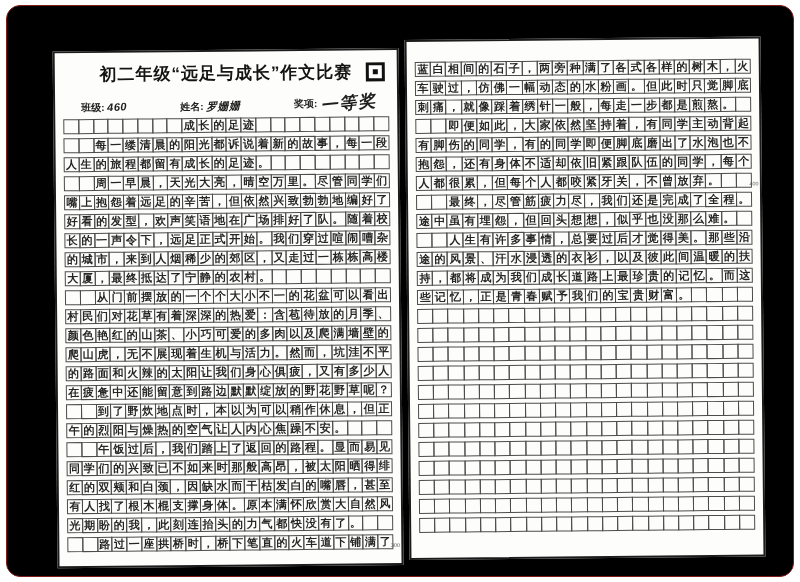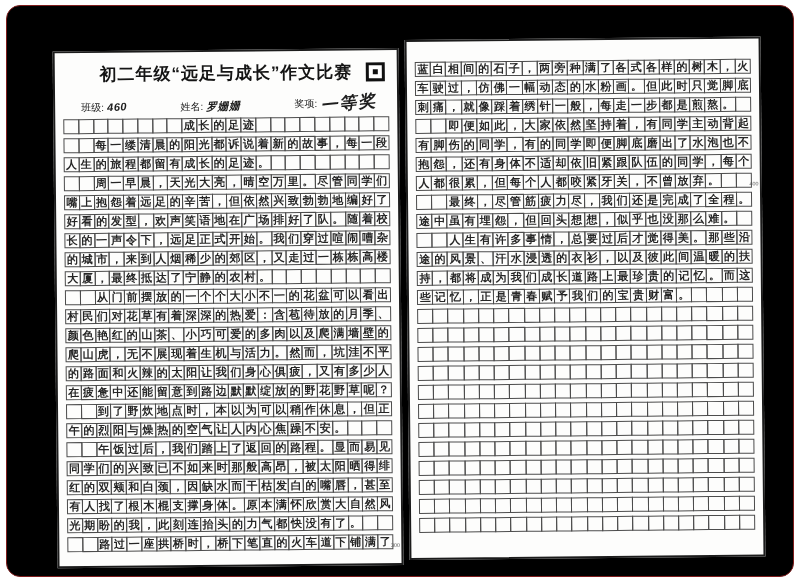--- a/index.html
+++ b/index.html
@@ -14,21 +14,21 @@
   .page-right{left:358px;top:6px;width:356px;height:520px;}
 
   .hdr-title{margin-top:10px;text-align:center;font-size:17px;font-weight:bold;
     letter-spacing:1px;color:#151515;}
   .corner-mark{position:absolute;right:12px;top:12px;width:13px;height:13px;
     border:3px solid #111;background:#fff;display:flex;align-items:center;justify-content:center;}
   .corner-mark::after{content:"";width:5px;height:5px;background:#111;display:block;}
   .meta-row{display:flex;justify-content:space-between;align-items:flex-end;
     margin:7px 20px 4px 26px;font-size:10px;color:#222;height:22px;}
   .meta-item{white-space:nowrap;}
-  .meta-label{font-weight:normal;}
+  .meta-label{font-weight:bold;}
   .hand{font-style:italic;font-weight:bold;color:#1d1d1d;display:inline-block;
     transform:rotate(-2deg);font-size:11px;letter-spacing:0.5px;}
   .hand-award{font-size:17px;transform:rotate(-5deg) translateY(2px);letter-spacing:2px;}
 
   .grid{position:relative;margin:4px 8px 0 8px;}
   .grid-right{margin-top:20px;}
   .row{display:flex;height:15px;margin-bottom:4px;}
   .cell{flex:1;border:1px solid #4c4c4c;margin-left:-1px;box-sizing:border-box;
     font-size:11px;line-height:13px;text-align:center;color:#262626;font-weight:600;
     overflow:hidden;}

